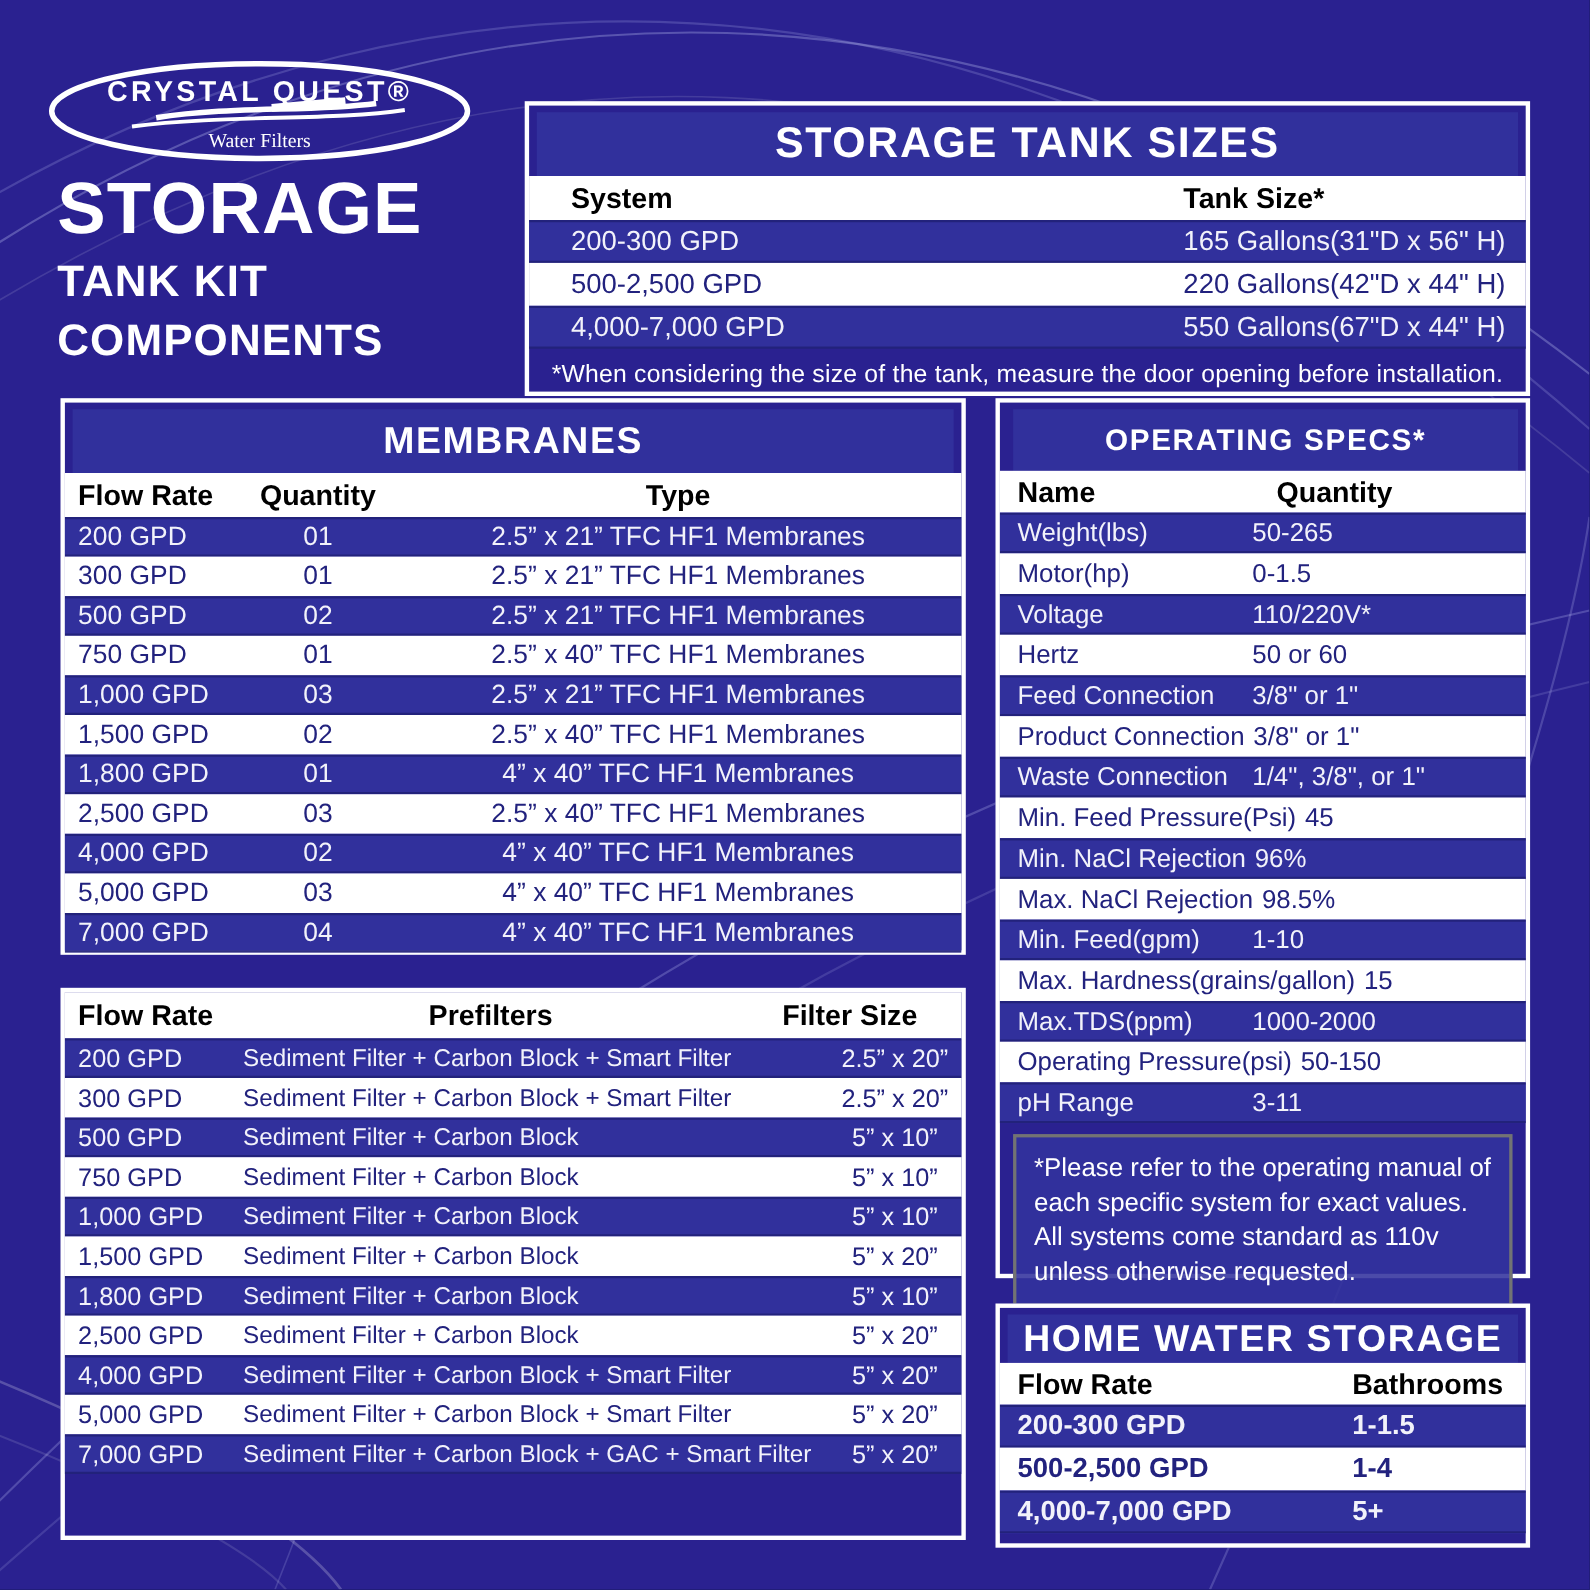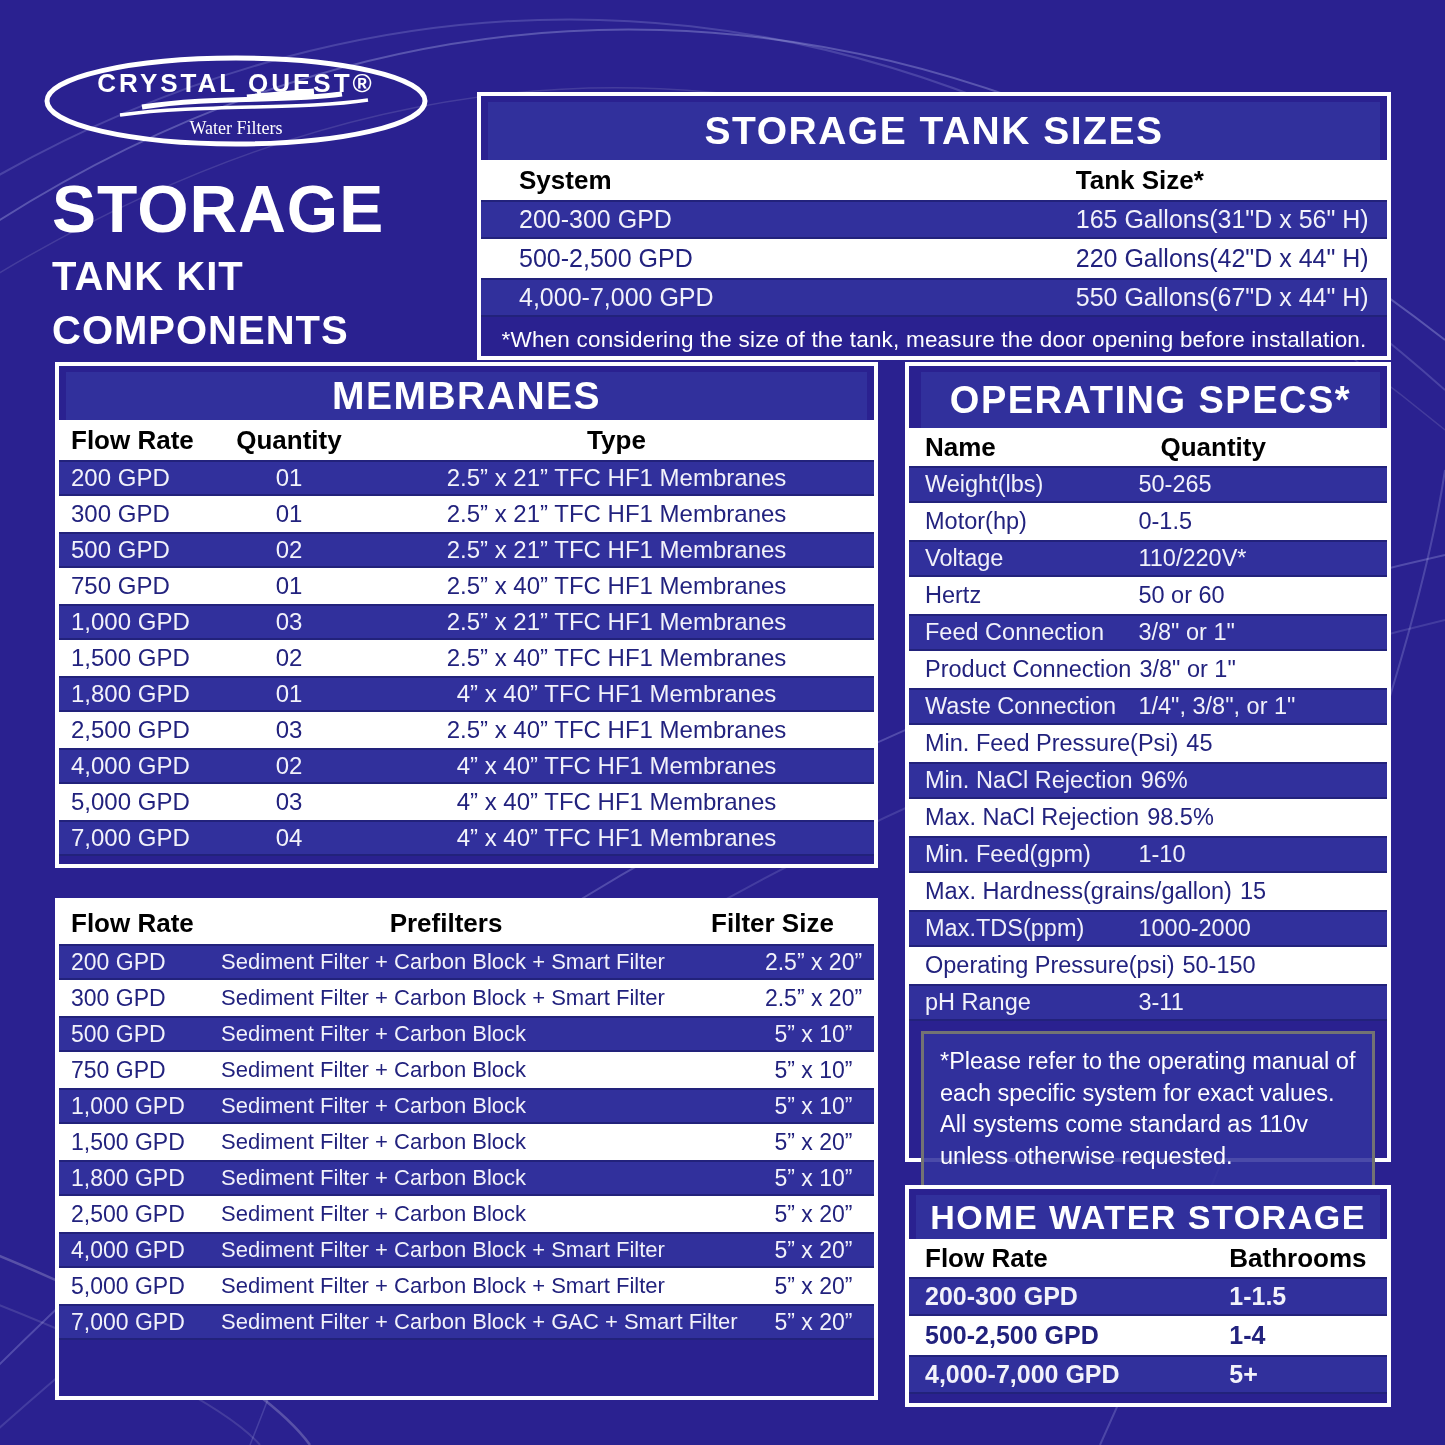--- a/index.html
+++ b/index.html
@@ -9,21 +9,21 @@
     font-family:"Liberation Sans","DejaVu Sans",sans-serif;
     color:#fff;
   }
   
   .bgdeco{position:absolute;inset:0;width:100%;height:100%;pointer-events:none;}
 
   
   .logo{position:absolute;left:42px;top:54px;width:388px;height:94px;}
 
   
-  .ptitle{position:absolute;left:52px;top:156px;line-height:1;margin-top:20px;}
+  .ptitle{position:absolute;left:52px;top:156px;line-height:1;}
   .ptitle .l1{font-size:66px;font-weight:800;letter-spacing:1px;}
   .ptitle .l2,.ptitle .l3{font-size:40px;font-weight:700;letter-spacing:1px;margin-top:14px;}
 
   
   .tbl{position:absolute;border:4px solid #fff;background:#2A2190;box-sizing:border-box;}
   .band{
     background:rgba(50,50,157,0.88);
     margin:6px 7px 0 7px;
     display:flex;align-items:center;justify-content:center;
     font-weight:700;letter-spacing:1.5px;color:#fff;
@@ -44,30 +44,30 @@
   .tank .trow{height:39px;font-size:25px;font-weight:500;}
   .tank .c0{flex:0 0 63%;padding-left:38px;}
   .tank .c1{flex:1;padding-left:24px;}
   .tank .footnote{
     height:46px;display:flex;align-items:center;justify-content:center;
     font-size:22.5px;color:#fff;letter-spacing:.2px;
   }
 
   
   .mem{left:55px;top:362px;width:823px;height:506px;}
-  .mem .band{height:48px;font-size:39px;}
+  .mem .band{height:58px;font-size:34px;}
   .mem .thead{height:40px;font-size:26px;}
   .mem .trow{height:36px;font-size:24px;font-weight:500;}
   .mem .c0{flex:0 0 160px;padding-left:12px;}
   .mem .c1{flex:0 0 140px;text-align:center;}
   .mem .c2{flex:1;text-align:center;}
 
   
   .ops{left:905px;top:362px;width:486px;height:800px;}
-  .ops .band{height:56px;font-size:38px;margin-left:12px;}
+  .ops .band{height:56px;font-size:27px;margin-left:12px;}
   .ops .thead{height:38px;font-size:26px;gap:22px;}
   .ops .trow{height:37px;font-size:23.5px;font-weight:500;}
   .ops .c0{flex:0 0 auto;min-width:48%;padding-left:16px;padding-right:8px;}
   .ops .c1{flex:1;}
   .ops .footnote{
     margin:10px 12px;border:3px solid #737373;background:rgba(50,50,157,0.88);
     padding:12px 16px;text-align:left;font-size:23.5px;line-height:1.35;
     white-space:normal;color:#fff;
   }
 

